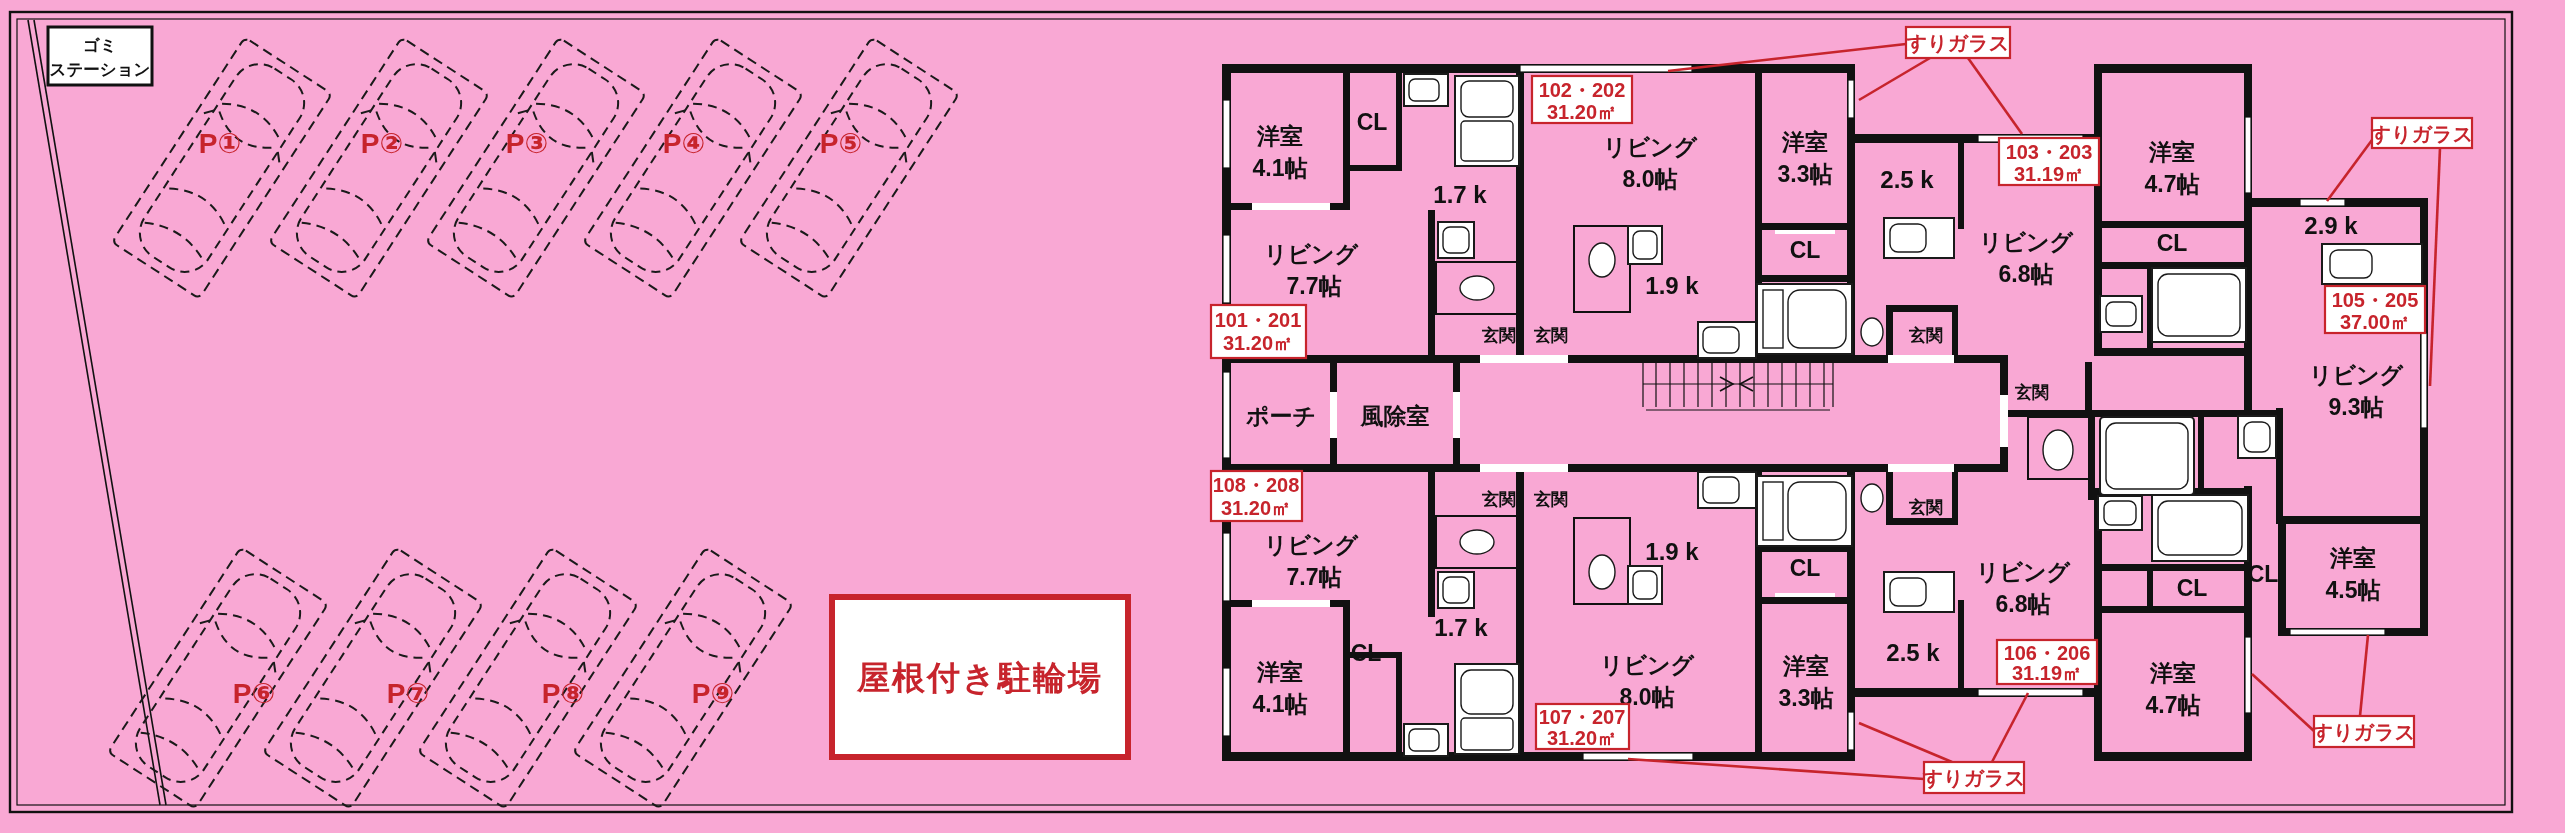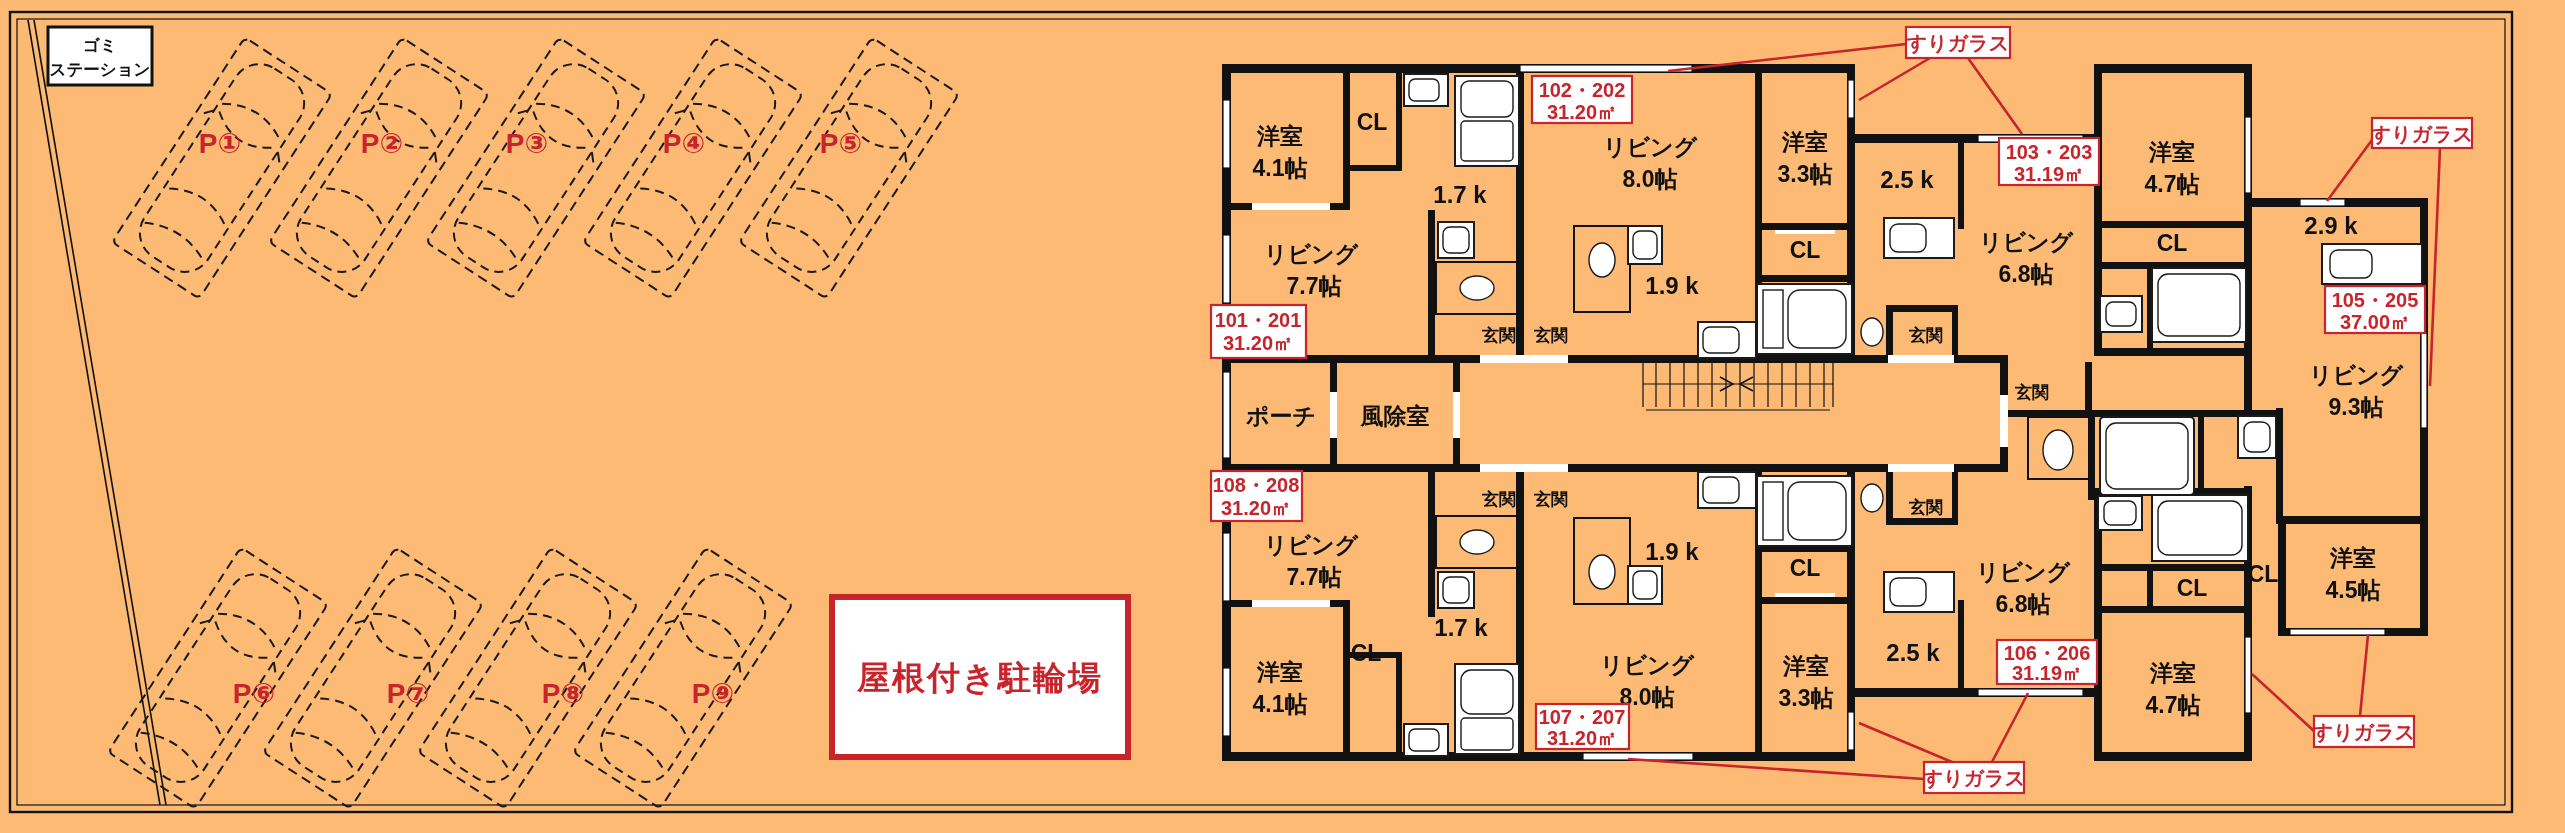--- a/index.html
+++ b/index.html
@@ -1,16 +1,16 @@
 <!DOCTYPE html>
 <html><head>
 <meta charset="utf-8">
 <style>
   html,body{margin:0;padding:0;background:#fff;}
-  .stage{width:2565px;height:833px;position:relative;background:#fdba74;font-family:"Liberation Sans","DejaVu Sans",sans-serif;}
+  .stage{width:2565px;height:833px;position:relative;background:#f9a8d4;font-family:"Liberation Sans","DejaVu Sans",sans-serif;}
   svg text{font-family:"Liberation Sans","DejaVu Sans",sans-serif;}
   .w{fill:#111;}
   .win{fill:#fff;stroke:#111;stroke-width:1.2;}
   .door{fill:#fff;}
   .thin{fill:none;stroke:#111;stroke-width:2;}
   .fx{fill:#fff;stroke:#1a1a1a;stroke-width:2;}
   .fxi{fill:#fff;stroke:#1a1a1a;stroke-width:1.4;}
   .car{fill:none;stroke:#1a1a1a;stroke-width:2;}
   .dash{stroke-dasharray:10 6;}
   .room{font-weight:bold;font-size:23px;fill:#111;text-anchor:middle;}

